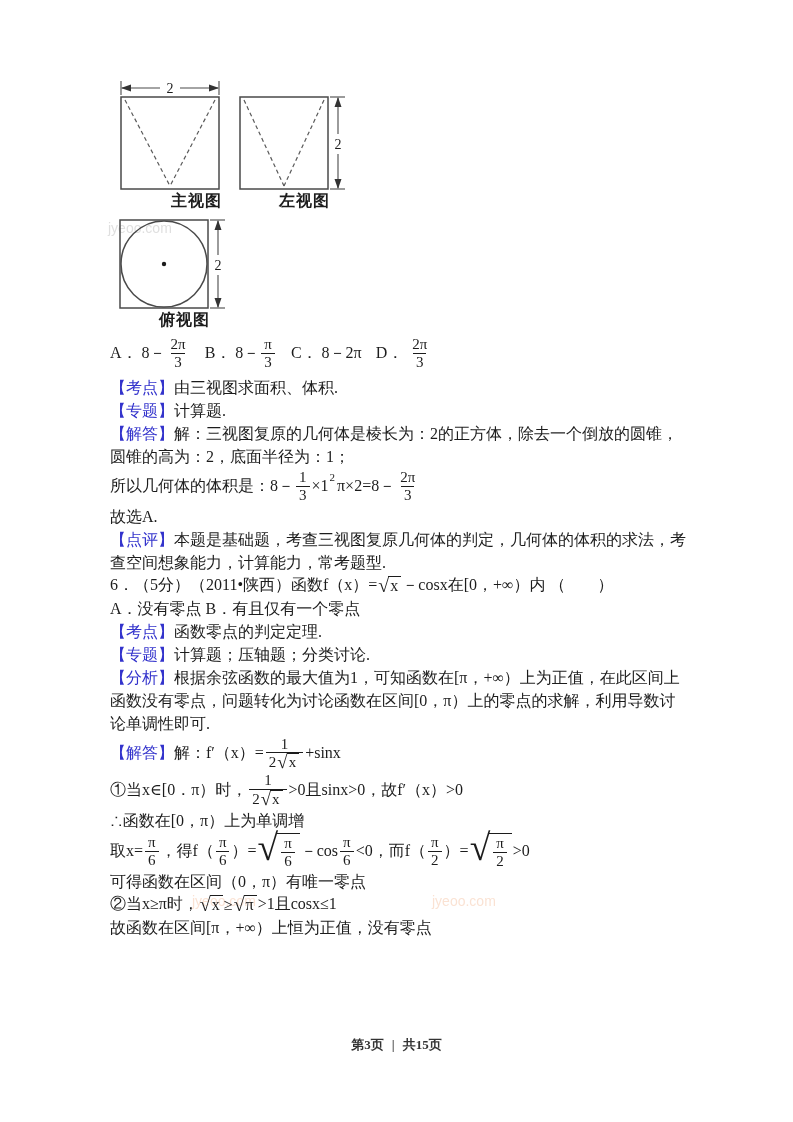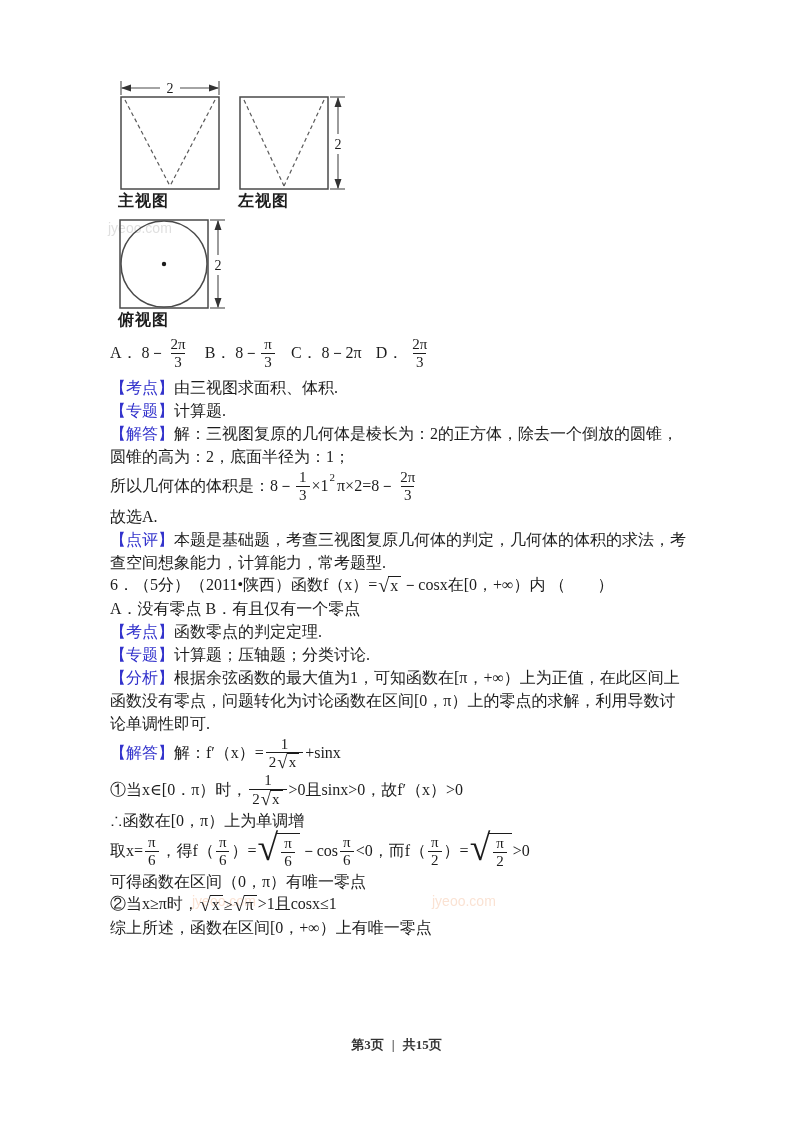--- a/index.html
+++ b/index.html
@@ -7,21 +7,21 @@
     position:relative; width:793px; height:1122px; background:#fff;
     font-family:"Liberation Serif","DejaVu Serif",serif; color:#1c1c1c;
     overflow:hidden;
   }
   .content { position:absolute; left:110px; top:80px; width:580px; }
 
   
   .fig-row { display:flex; gap:16px; margin-left:8px; }
   .fig-row2 { margin-top:8px; margin-left:8px; }
   .fig-block { display:flex; flex-direction:column; }
-  .fig-label { font-size:16px; font-weight:700; text-align:left; line-height:16px; margin-top:1px; letter-spacing:1px; }
+  .fig-label { font-size:16px; font-weight:700; text-align:right; line-height:16px; margin-top:1px; letter-spacing:1px; }
   .fig-label.narrow { width:92px; }
   .fig-svg line, .fig-svg rect, .fig-svg circle.ring { stroke:#4a4a4a; fill:none; stroke-width:1.5; }
   .fig-svg .thin { stroke-width:1.1; }
   .fig-svg .dash { stroke:#5a5a5a; stroke-width:1.2; stroke-dasharray:4 3; }
   .fig-svg .arrow { fill:#333; stroke:none; }
   .fig-svg .dot { fill:#1c1c1c; stroke:none; }
   .fig-svg text { fill:#1c1c1c; font-size:14px; font-family:"Liberation Serif",serif; }
 
   
   p.line { margin:0; font-size:16px; line-height:23px; }
@@ -270,19 +270,19 @@
         <span class="sqrt-body">x</span>
       </span>
       <span>≥</span>
       <span class="sqrt">
         <span class="rad">√</span>
         <span class="sqrt-body">π</span>
       </span>
       <span>&gt;1且cosx≤1</span>
     </div>
 
-    <p class="line">综上所述，函数在区间[0，+∞）上有唯一零点</p>
+    <p class="line">故函数在区间[π，+∞）上恒为正值，没有零点</p>
   </div>
 
   <div class="footer">
     <span>第3页</span><span class="sep">|</span><span>共15页</span>
   </div>
 </div>
 
 </body></html>

